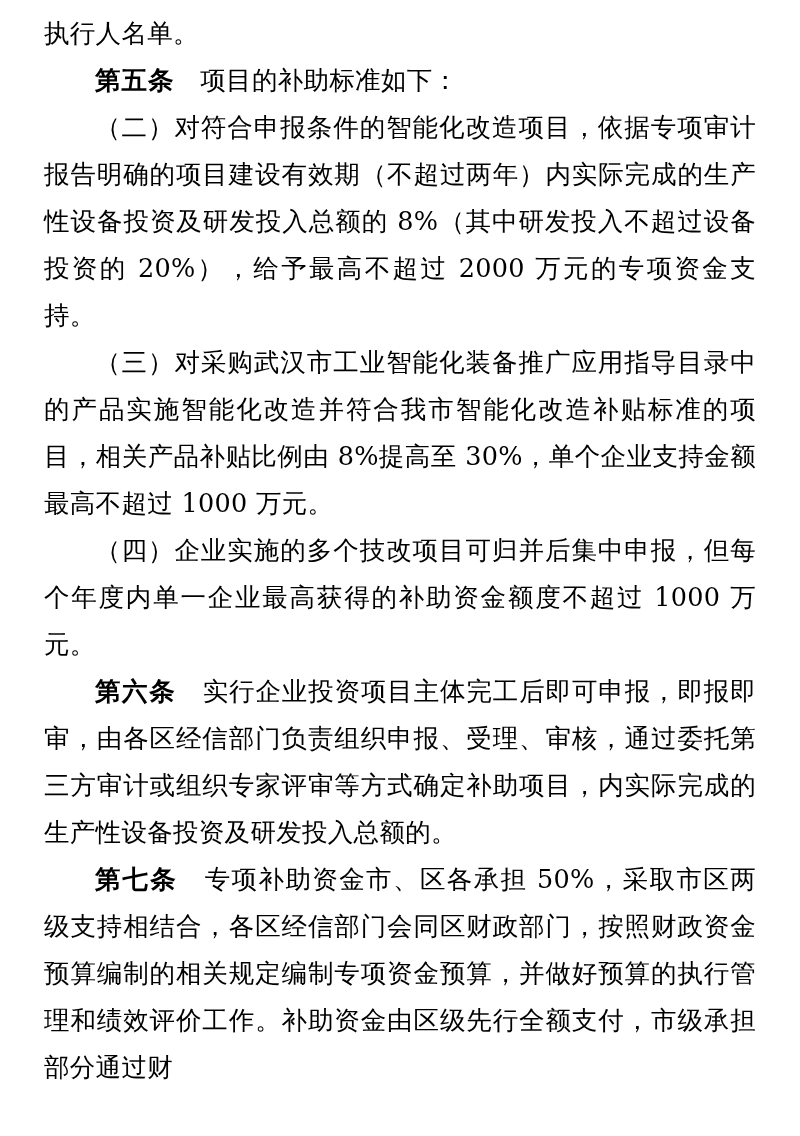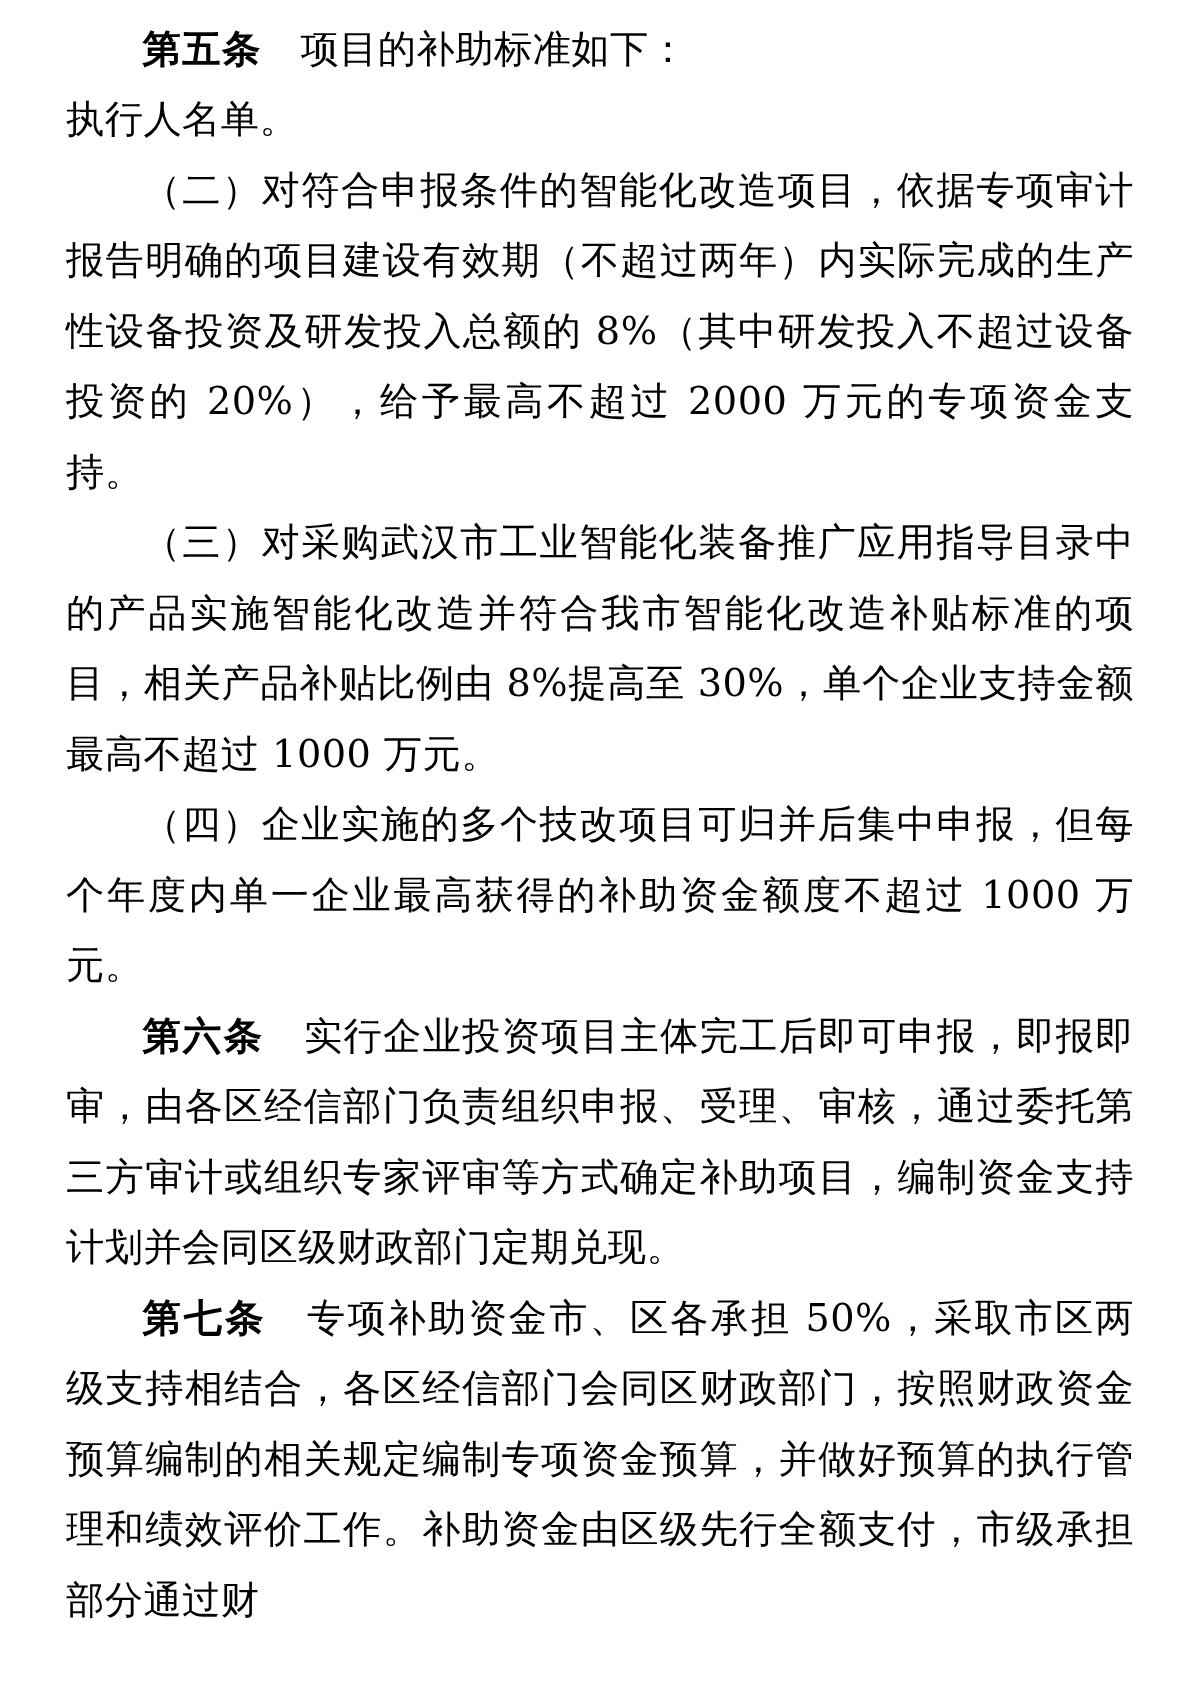--- a/index.html
+++ b/index.html
@@ -37,36 +37,36 @@
   .article-head {
     font-weight: bold;
     letter-spacing: 1px;
   }
 </style>
 </head>
 <body>
 
 <div class="page">
 
-  <p class="para indent2"><span class="article-head">第五条</span><span>　项目的补助标准如下：</span></p>
-
   <p class="para noindent">
     <span>执行人名单。</span>
   </p>
+
+  <p class="para indent2"><span class="article-head">第五条</span><span>　项目的补助标准如下：</span></p>
 
 
   <p class="para indent2">
     <span>（二）对符合申报条件的智能化改造项目，依据专项审计报告明确的项目建设有效期（不超过两年）内实际完成的生产性设备投资及研发投入总额的 8%（其中研发投入不超过设备投资的 20%），给予最高不超过 2000 万元的专项资金支持。</span>
   </p>
 
   <p class="para indent2">
     <span>（三）对采购武汉市工业智能化装备推广应用指导目录中的产品实施智能化改造并符合我市智能化改造补贴标准的项目，相关产品补贴比例由 8%提高至 30%，单个企业支持金额最高不超过 1000 万元。</span>
   </p>
 
   <p class="para indent2">
     <span>（四）企业实施的多个技改项目可归并后集中申报，但每个年度内单一企业最高获得的补助资金额度不超过 1000 万元。</span>
   </p>
 
-  <p class="para indent2"><span class="article-head">第六条</span><span>　实行企业投资项目主体完工后即可申报，即报即审，由各区经信部门负责组织申报、受理、审核，通过委托第三方审计或组织专家评审等方式确定补助项目，编制资金支持计划并会同区级财政部门定期兑现。</span></p>
+  <p class="para indent2"><span class="article-head">第六条</span><span>　实行企业投资项目主体完工后即可申报，即报即审，由各区经信部门负责组织申报、受理、审核，通过委托第三方审计或组织专家评审等方式确定补助项目，内实际完成的生产性设备投资及研发投入总额的。</span></p>
 
   <p class="para indent2"><span class="article-head">第七条</span><span>　专项补助资金市、区各承担 50%，采取市区两级支持相结合，各区经信部门会同区财政部门，按照财政资金预算编制的相关规定编制专项资金预算，并做好预算的执行管理和绩效评价工作。补助资金由区级先行全额支付，市级承担部分通过财</span></p>
 
 </div>
 
 </body></html>

